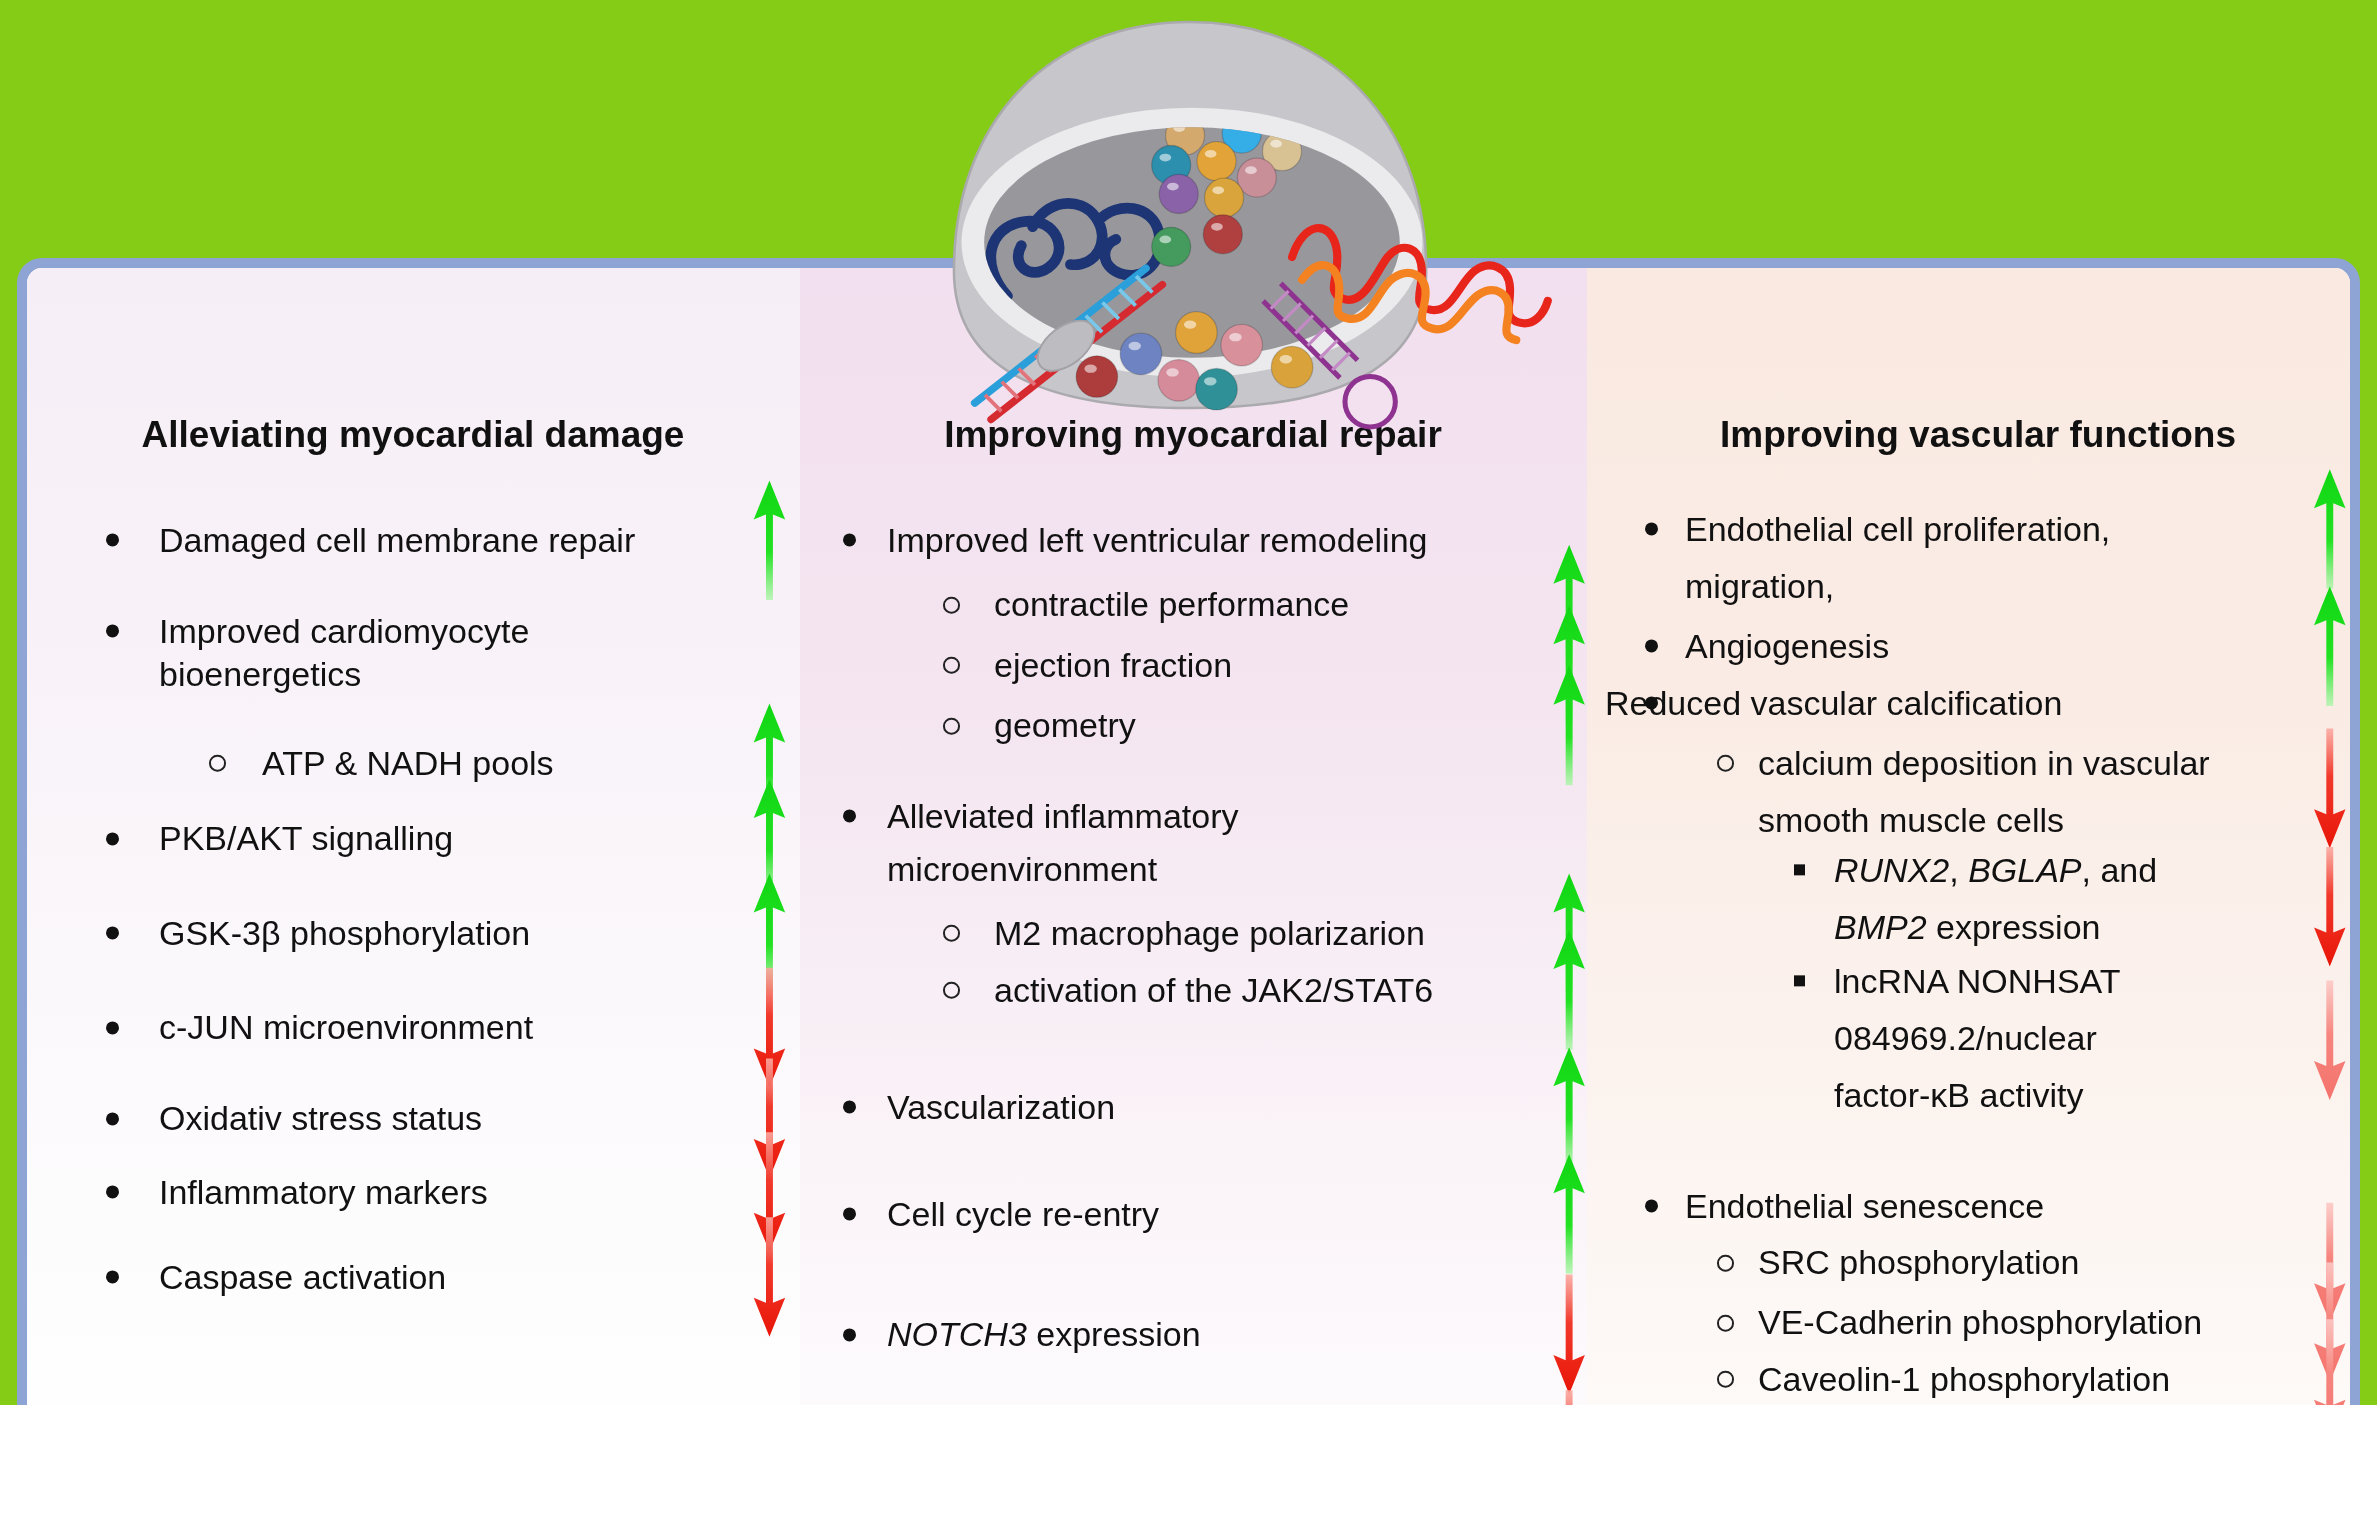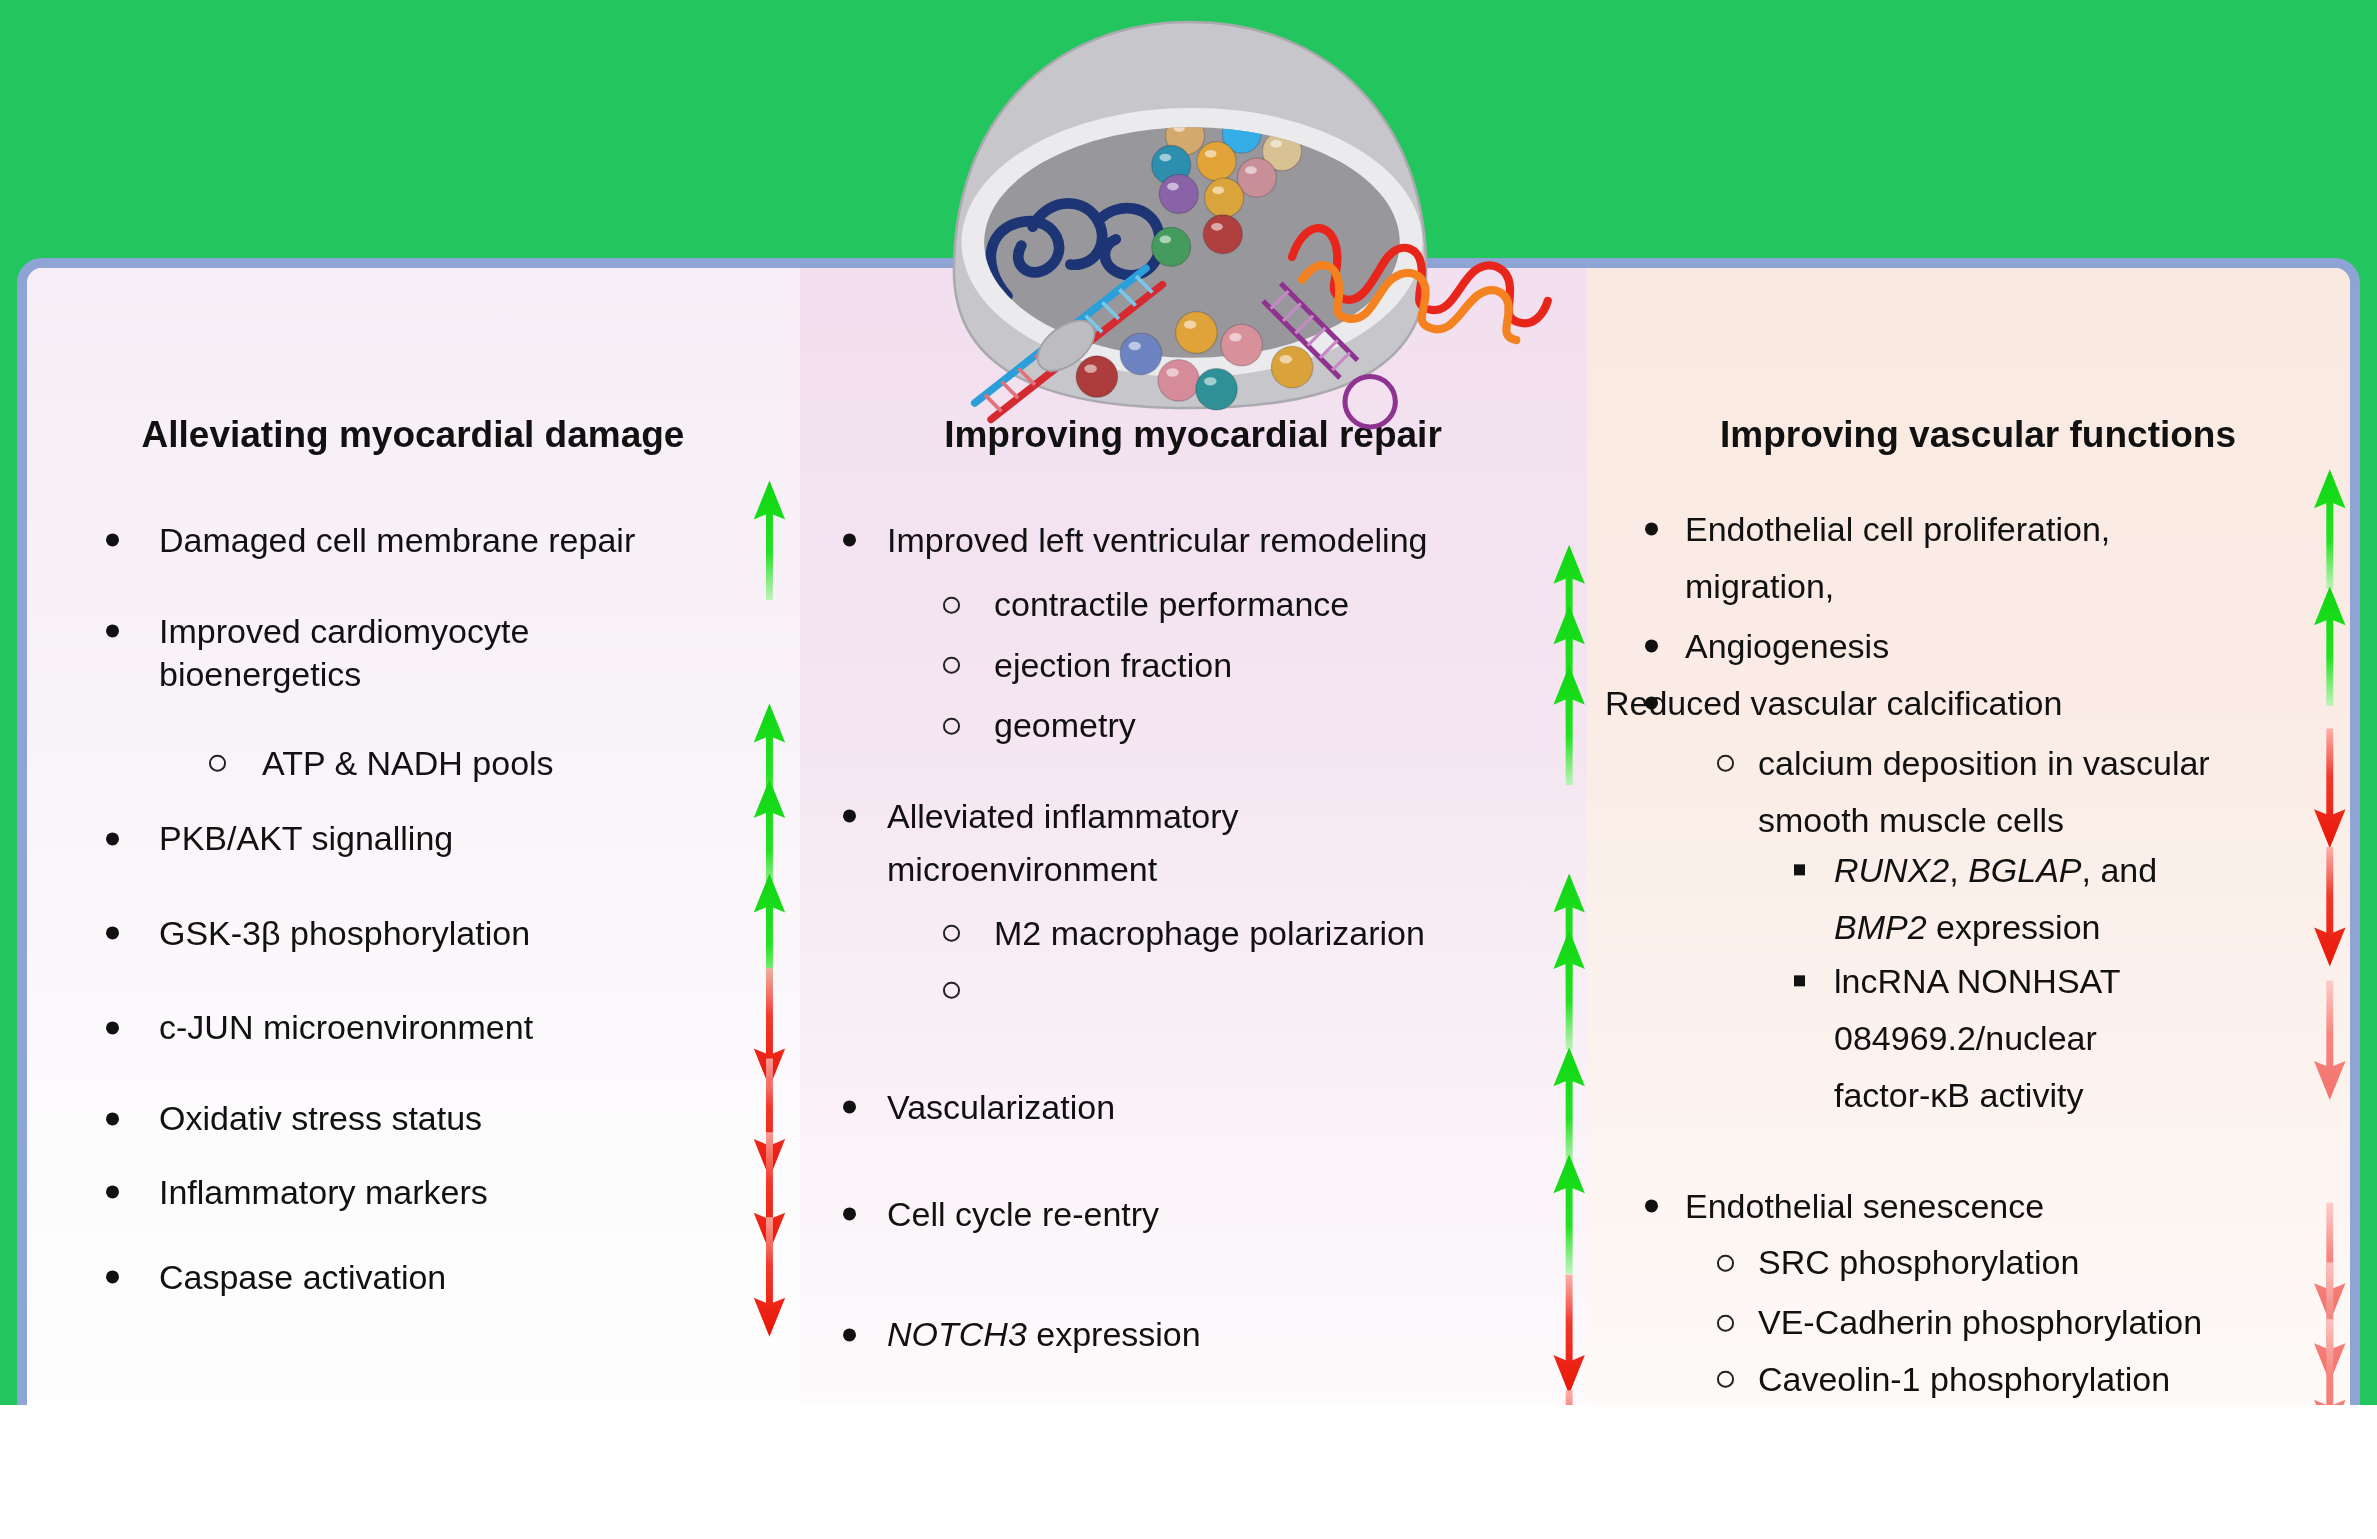--- a/index.html
+++ b/index.html
@@ -1,16 +1,16 @@
 <!DOCTYPE html>
 <html style="font-size:10px"><head>
 <meta charset="utf-8">
 <style>
   html,body{margin:0;padding:0;background:#ffffff;}
-  .canvas{position:relative;width:2377px;height:1405px;background:#22c55e;overflow:hidden;
+  .canvas{position:relative;width:2377px;height:1405px;background:#84cc16;overflow:hidden;
           font-family:"Liberation Sans",sans-serif;color:#111111;}
   .panel{position:absolute;left:17px;top:258px;width:2323px;height:1246px;
          border:10px solid #8da4d4;border-radius:25px;overflow:hidden;background:#ffffff;z-index:1;}
   .colbg{position:absolute;top:0;bottom:0;}
   .colbg.c0{left:0;width:773px;background:linear-gradient(180deg,#f6eef6 0%,#f9f4f9 40%,#fdfcfd 75%,#ffffff 100%);}
   .colbg.c1{left:773px;width:787px;background:linear-gradient(180deg,#f2dfef 0%,#f4e5f0 35%,#faf3f8 70%,#fefdfe 100%);}
   .colbg.c2{left:1560px;width:763px;background:linear-gradient(180deg,#f9e9e1 0%,#faece5 35%,#fcf4f0 70%,#fefcfb 100%);}
   #content{position:absolute;left:0;top:0;width:2377px;height:1539px;z-index:3;}
   .col-title{position:absolute;transform:translate(-50%,-50%);font-size:37px;font-weight:bold;white-space:nowrap;}
   .item-text{position:absolute;font-size:34px;white-space:pre-line;}
@@ -62,20 +62,21 @@
       <span class="bullet l2" style="left: 943px; top: 665px;"></span>
       <div class="item-text col1" style="left: 994px; top: 639px;">ejection fraction</div>
       <span class="bullet l2" style="left: 943px; top: 726px;"></span>
       <div class="item-text col1" style="left: 994px; top: 699px; text-align: right;">geometry</div>
       <span class="bullet l1" style="left: 843px; top: 816px;"></span>
       <div class="item-text col1" style="left: 887px; top: 790px;">Alleviated inflammatory
 microenvironment</div>
       <span class="bullet l2" style="left: 943px; top: 933px;"></span>
       <div class="item-text col1" style="left: 994px; top: 907px;">M2 macrophage polarizarion</div>
       <span class="bullet l2" style="left: 943px; top: 990px;"></span>
+      <div class="item-text col1" style="left: 994px; top: 964px;">activation of the JAK2/STAT6</div>
       <span class="bullet l1" style="left: 843px; top: 1107px;"></span>
       <div class="item-text col1" style="left: 887px; top: 1081px;">Vascularization</div>
       <span class="bullet l1" style="left: 843px; top: 1214px;"></span>
       <div class="item-text col1" style="left: 887px; top: 1188px;">Cell cycle re-entry</div>
       <span class="bullet l1" style="left: 843px; top: 1335px;"></span>
       <div class="item-text col1" style="left: 887px; top: 1308px;"><i>NOTCH3</i><span> expression</span></div>
       <span class="bullet l1" style="left: 843px; top: 1450px;"></span>
       <div class="item-text col1" style="left: 887px; top: 1424px;">Myocardial fibrosis</div>
       <div class="col-title" style="left: 1978px; top: 435px;">Improving vascular functions</div>
       <span class="bullet l1" style="left: 1645px; top: 529px;"></span>

